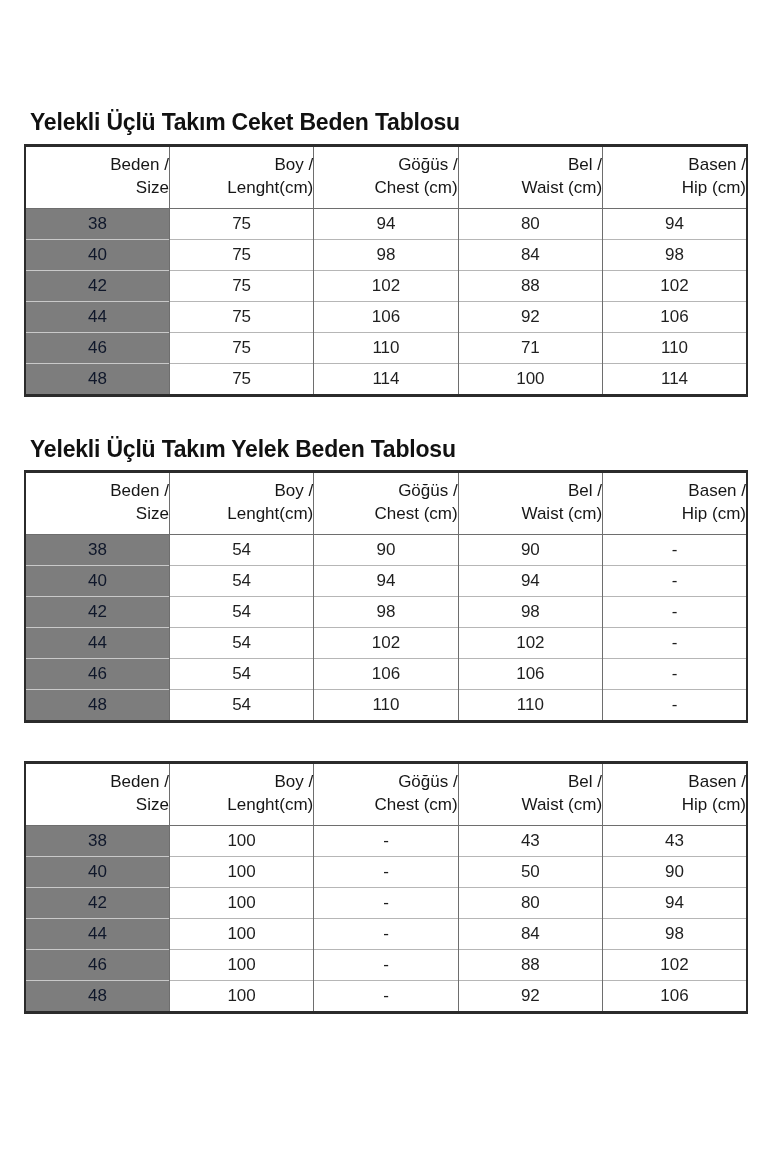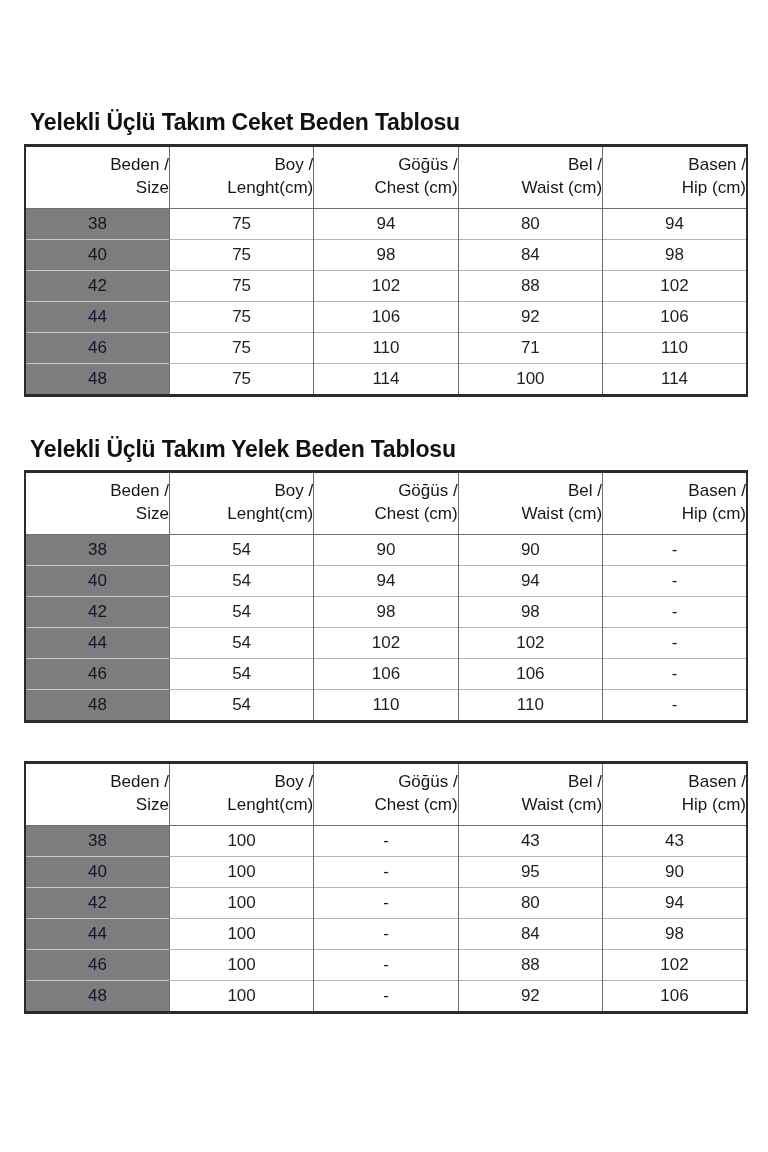--- a/index.html
+++ b/index.html
@@ -253,21 +253,21 @@
           <td class="size-cell">38</td>
           <td>100</td>
           <td>-</td>
           <td>43</td>
           <td>43</td>
         </tr>
         <tr>
           <td class="size-cell">40</td>
           <td>100</td>
           <td>-</td>
-          <td>95</td>
+          <td>50</td>
           <td>90</td>
         </tr>
         <tr>
           <td class="size-cell">42</td>
           <td>100</td>
           <td>-</td>
           <td>80</td>
           <td>94</td>
         </tr>
         <tr>

